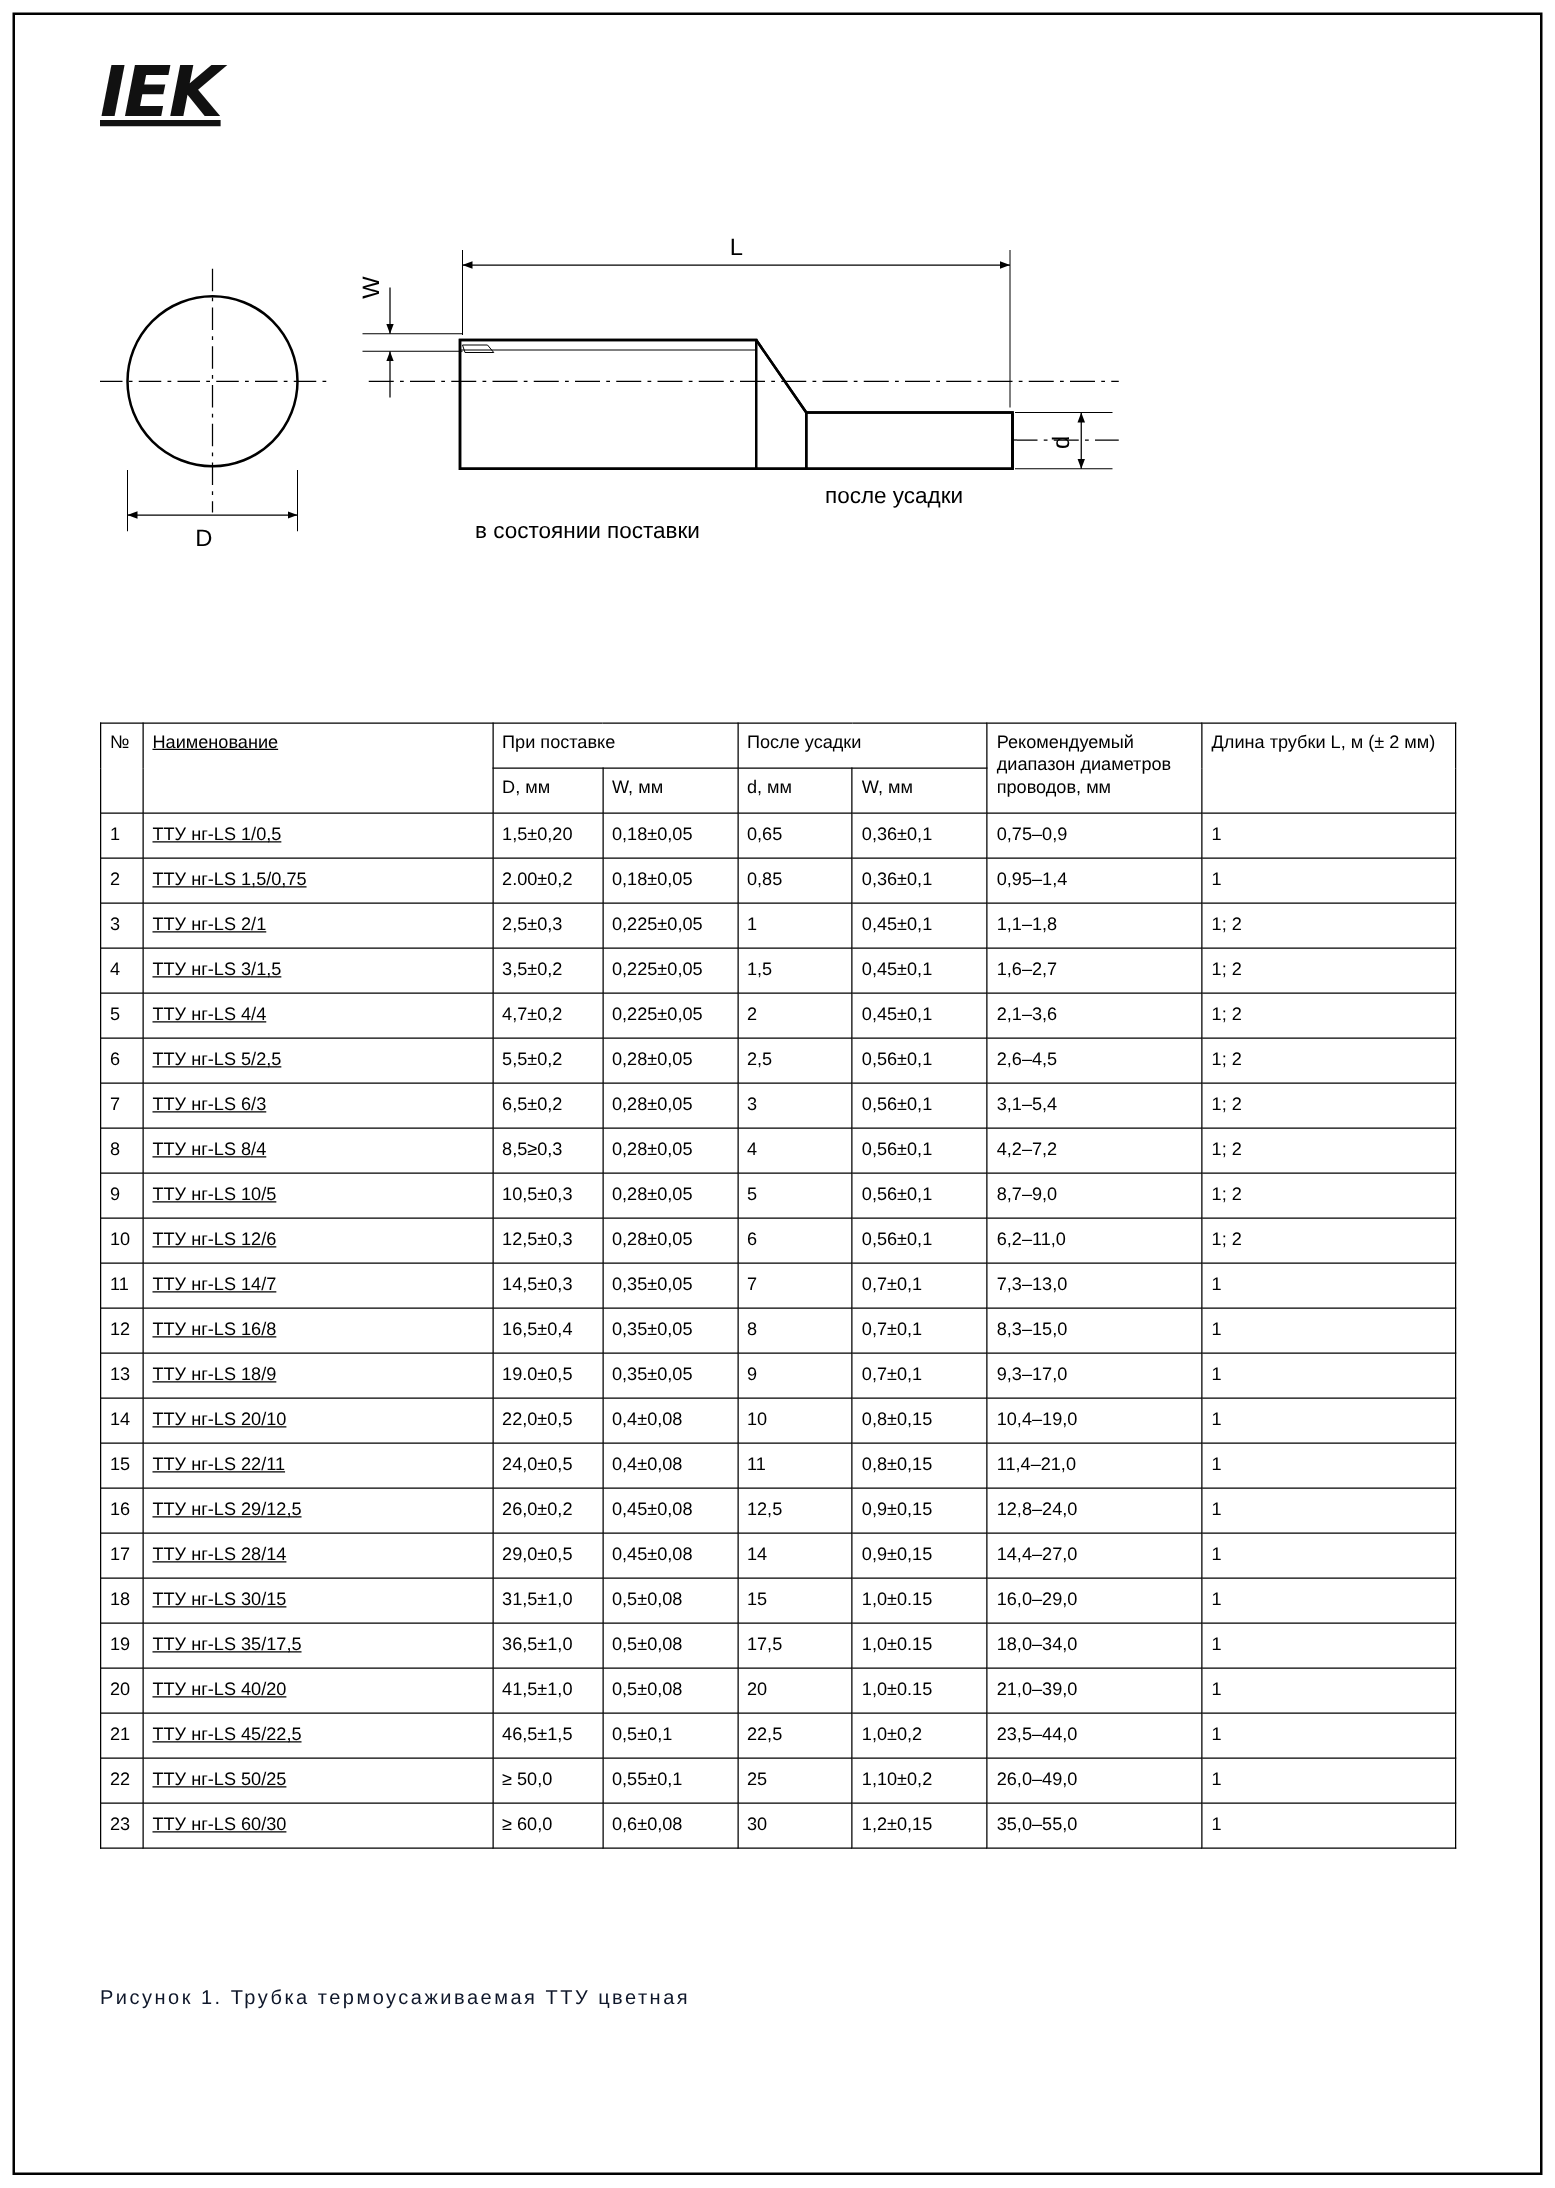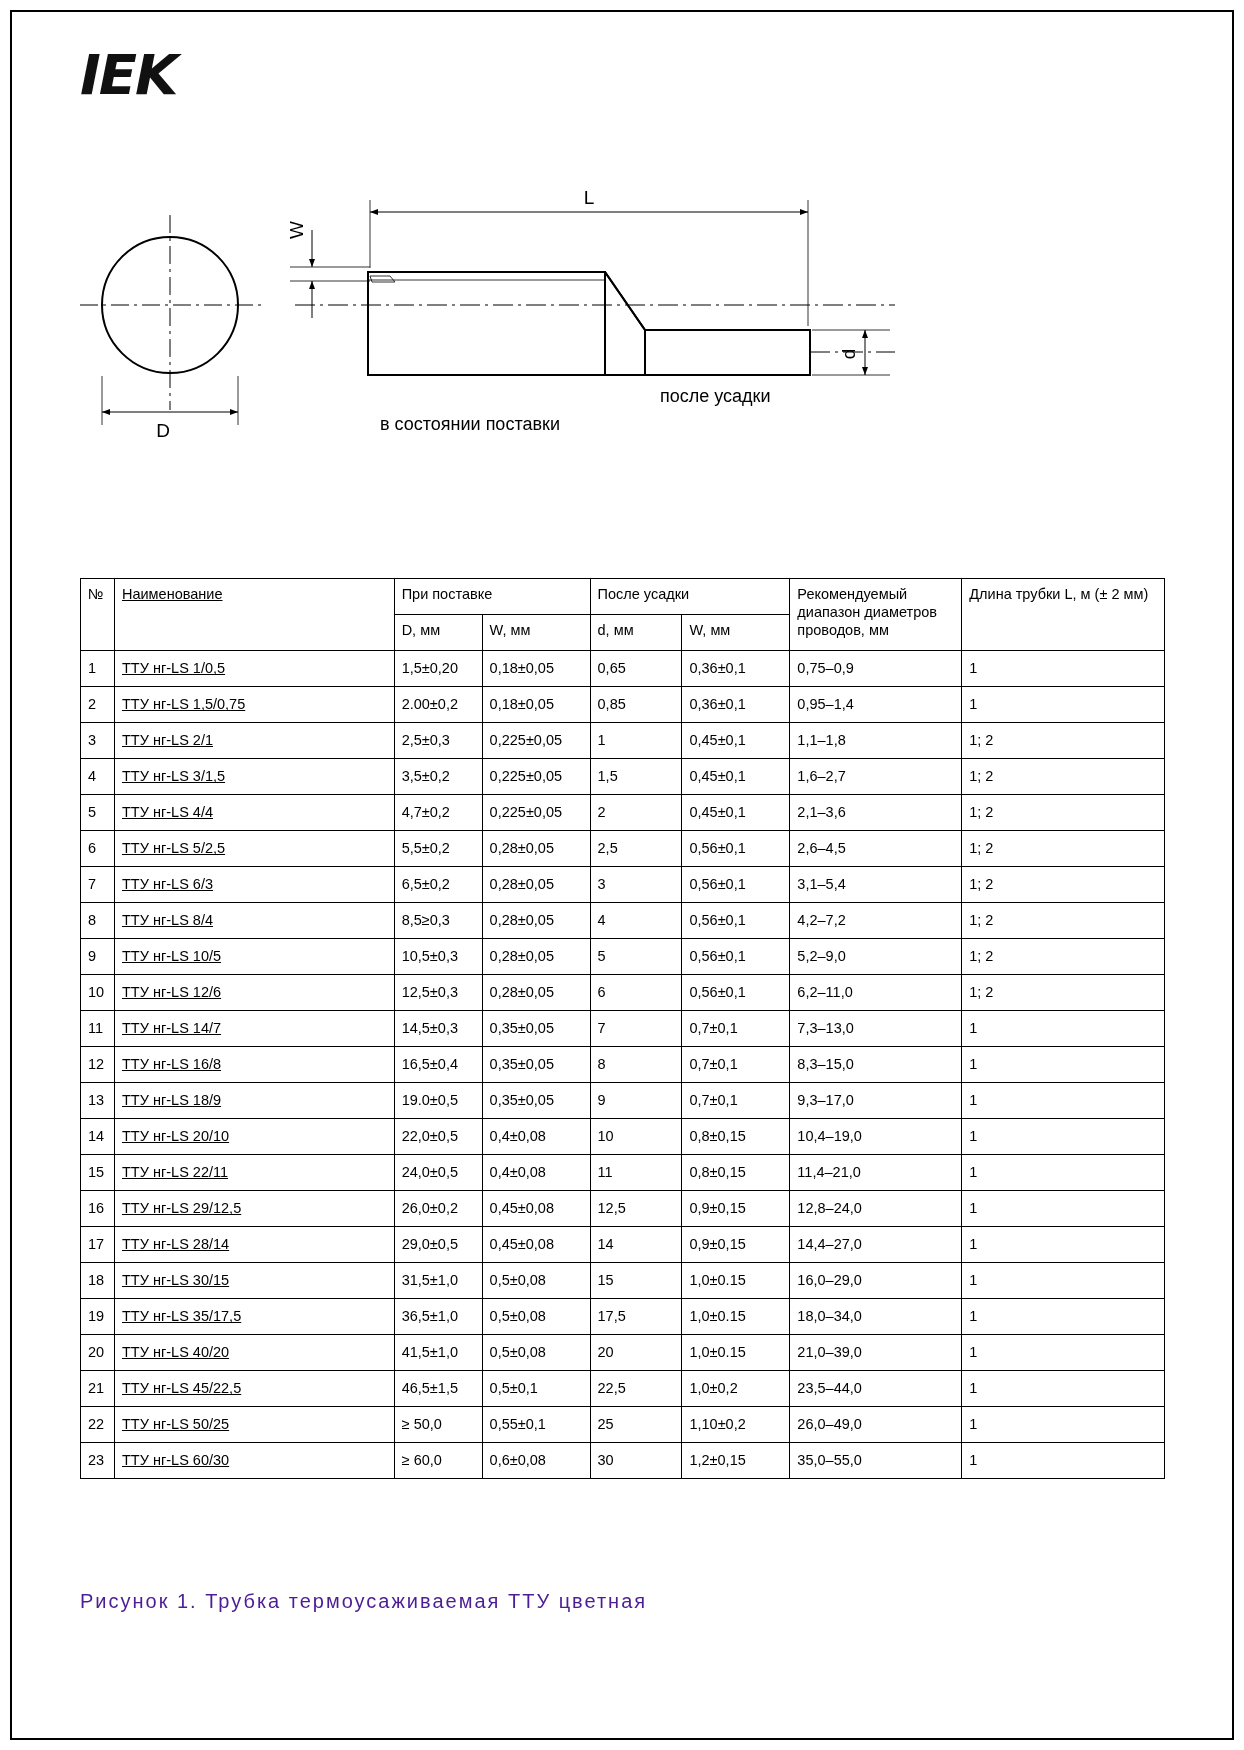--- a/index.html
+++ b/index.html
@@ -22,32 +22,33 @@
   }
   .logo {
     position: absolute;
     left: 80px; top: 42px;
     font-family: "DejaVu Sans", sans-serif;
     font-size: 56px;
     font-weight: bold;
     letter-spacing: -2px;
     font-style: italic;
     color: #111;
+    text-decoration: underline;
   }
   .diagram {
     position: absolute;
     left: 60px; top: 140px;
     width: 1000px; height: 320px;
   }
   .caption {
     position: absolute;
     left: 80px; top: 1590px;
-    font-size: 20px;
+    font-size: 16px;
     letter-spacing: 2px;
-    color: #4c1d95;
+    color: #0f172a;
   }
 
   
   table.spec {
     position: absolute;
     left: 80px; top: 578px;
     width: 1085px;
     border-collapse: collapse;
     font-size: 14.5px;
   }
@@ -234,21 +235,21 @@
         <td class="c-range">4,2–7,2</td>
         <td class="c-len">1; 2</td>
       </tr>
       <tr>
         <td class="c-num">9</td>
         <td class="c-name">ТТУ нг-LS 10/5</td>
         <td class="c-d">10,5±0,3</td>
         <td class="c-w">0,28±0,05</td>
         <td class="c-d2">5</td>
         <td class="c-w2">0,56±0,1</td>
-        <td class="c-range">5,2–9,0</td>
+        <td class="c-range">8,7–9,0</td>
         <td class="c-len">1; 2</td>
       </tr>
       <tr>
         <td class="c-num">10</td>
         <td class="c-name">ТТУ нг-LS 12/6</td>
         <td class="c-d">12,5±0,3</td>
         <td class="c-w">0,28±0,05</td>
         <td class="c-d2">6</td>
         <td class="c-w2">0,56±0,1</td>
         <td class="c-range">6,2–11,0</td>

